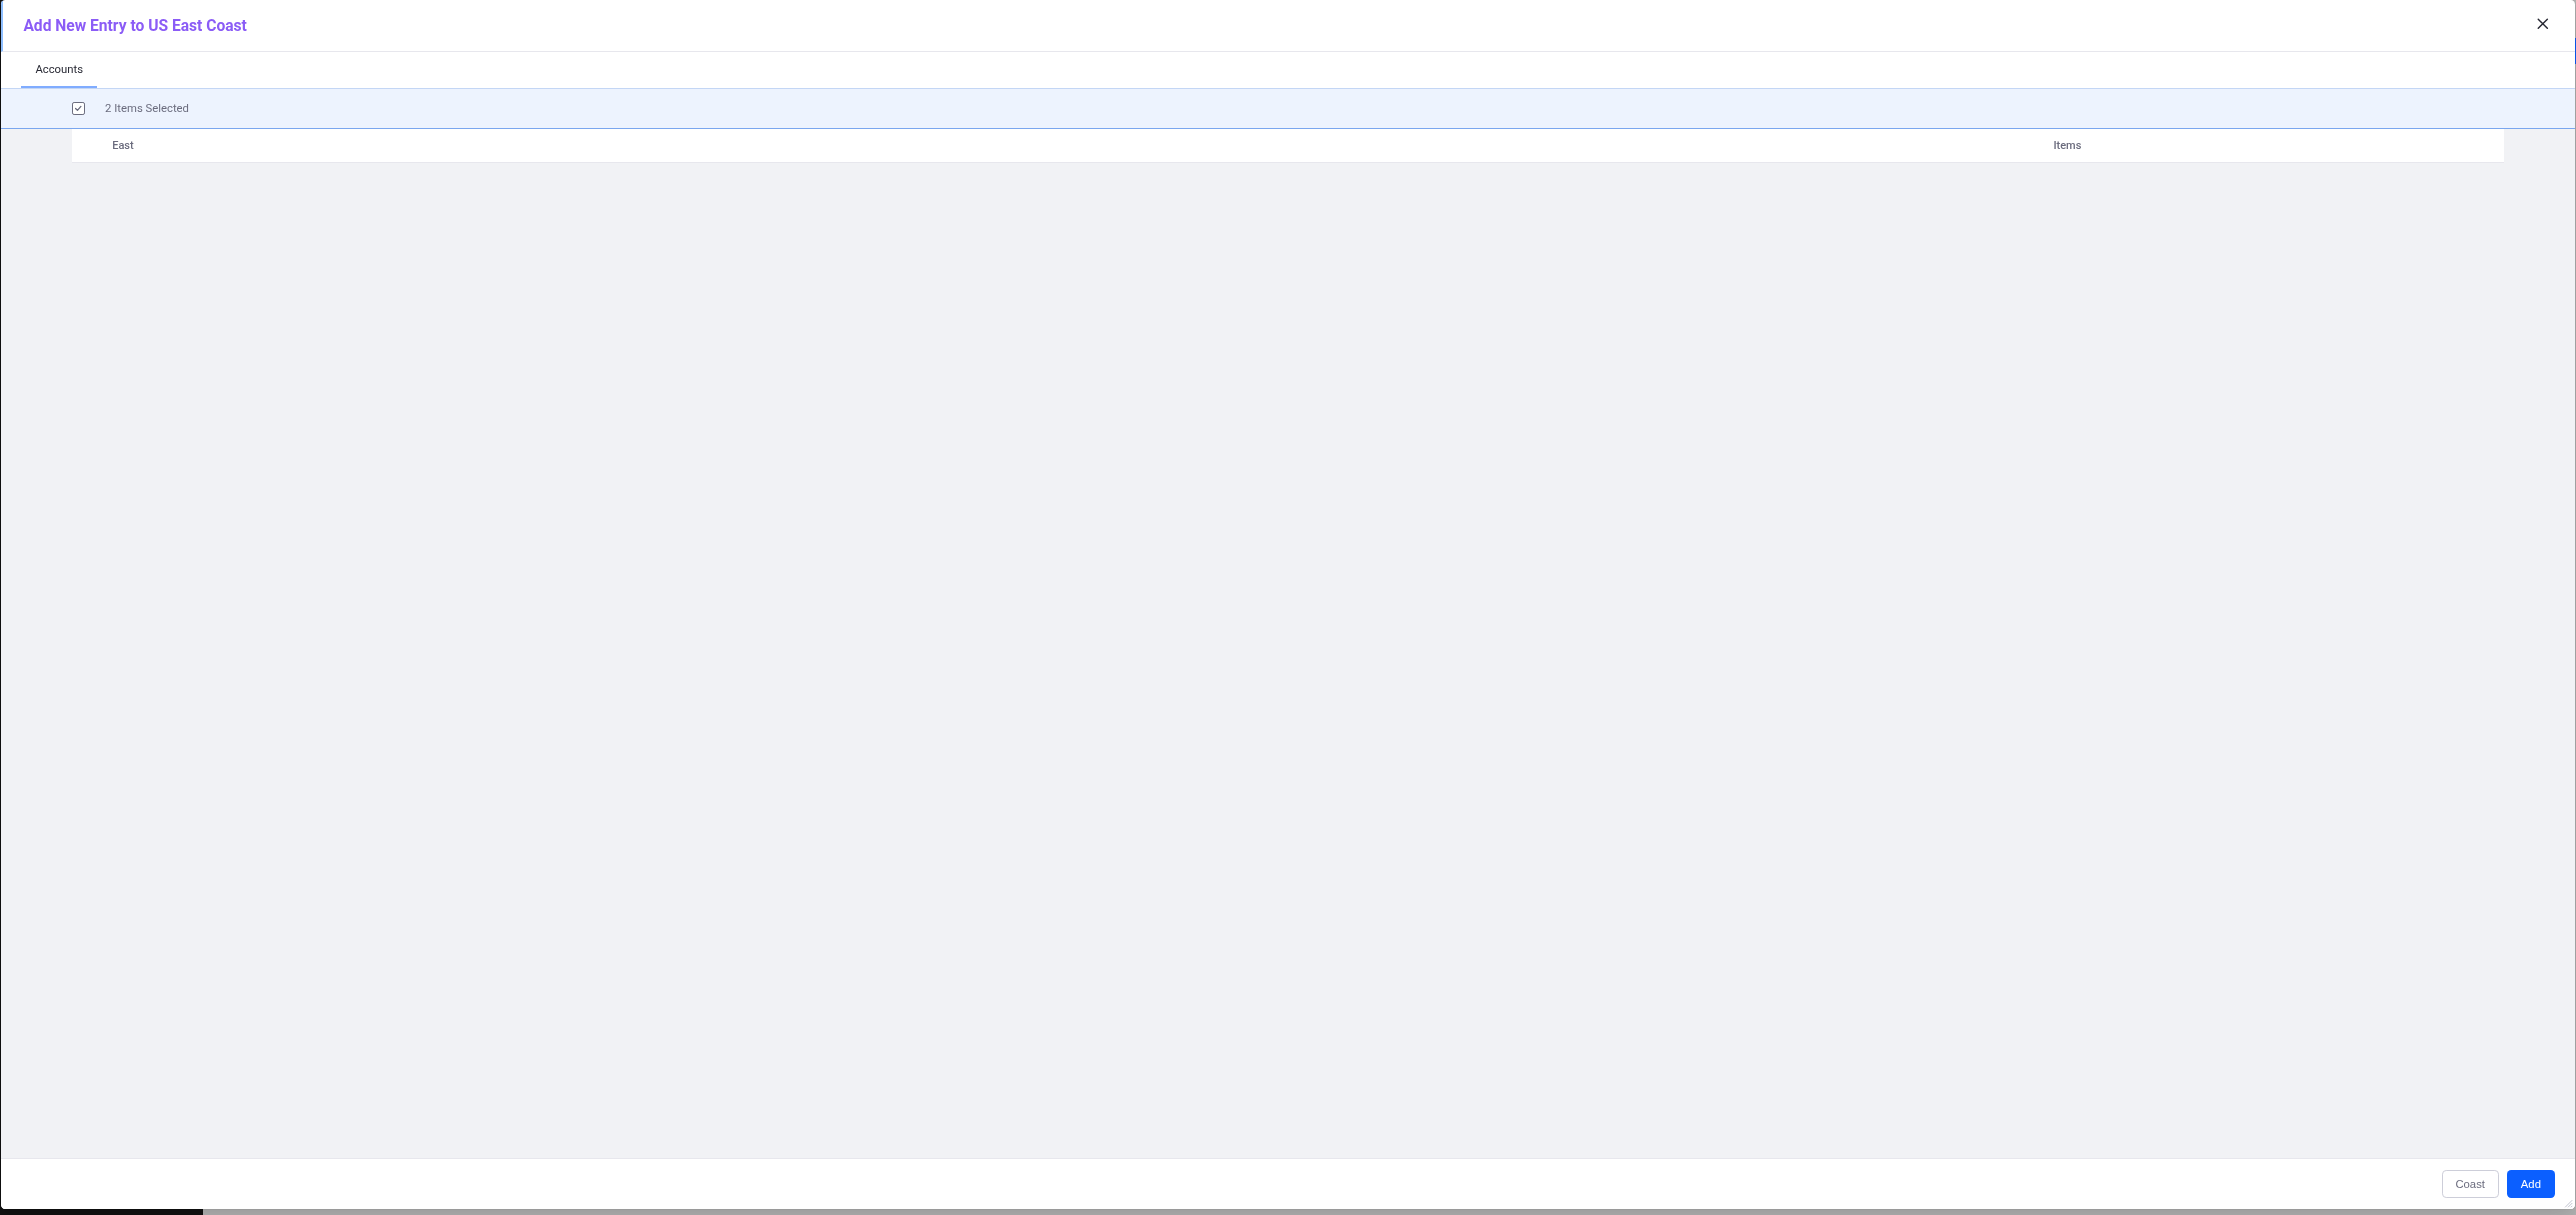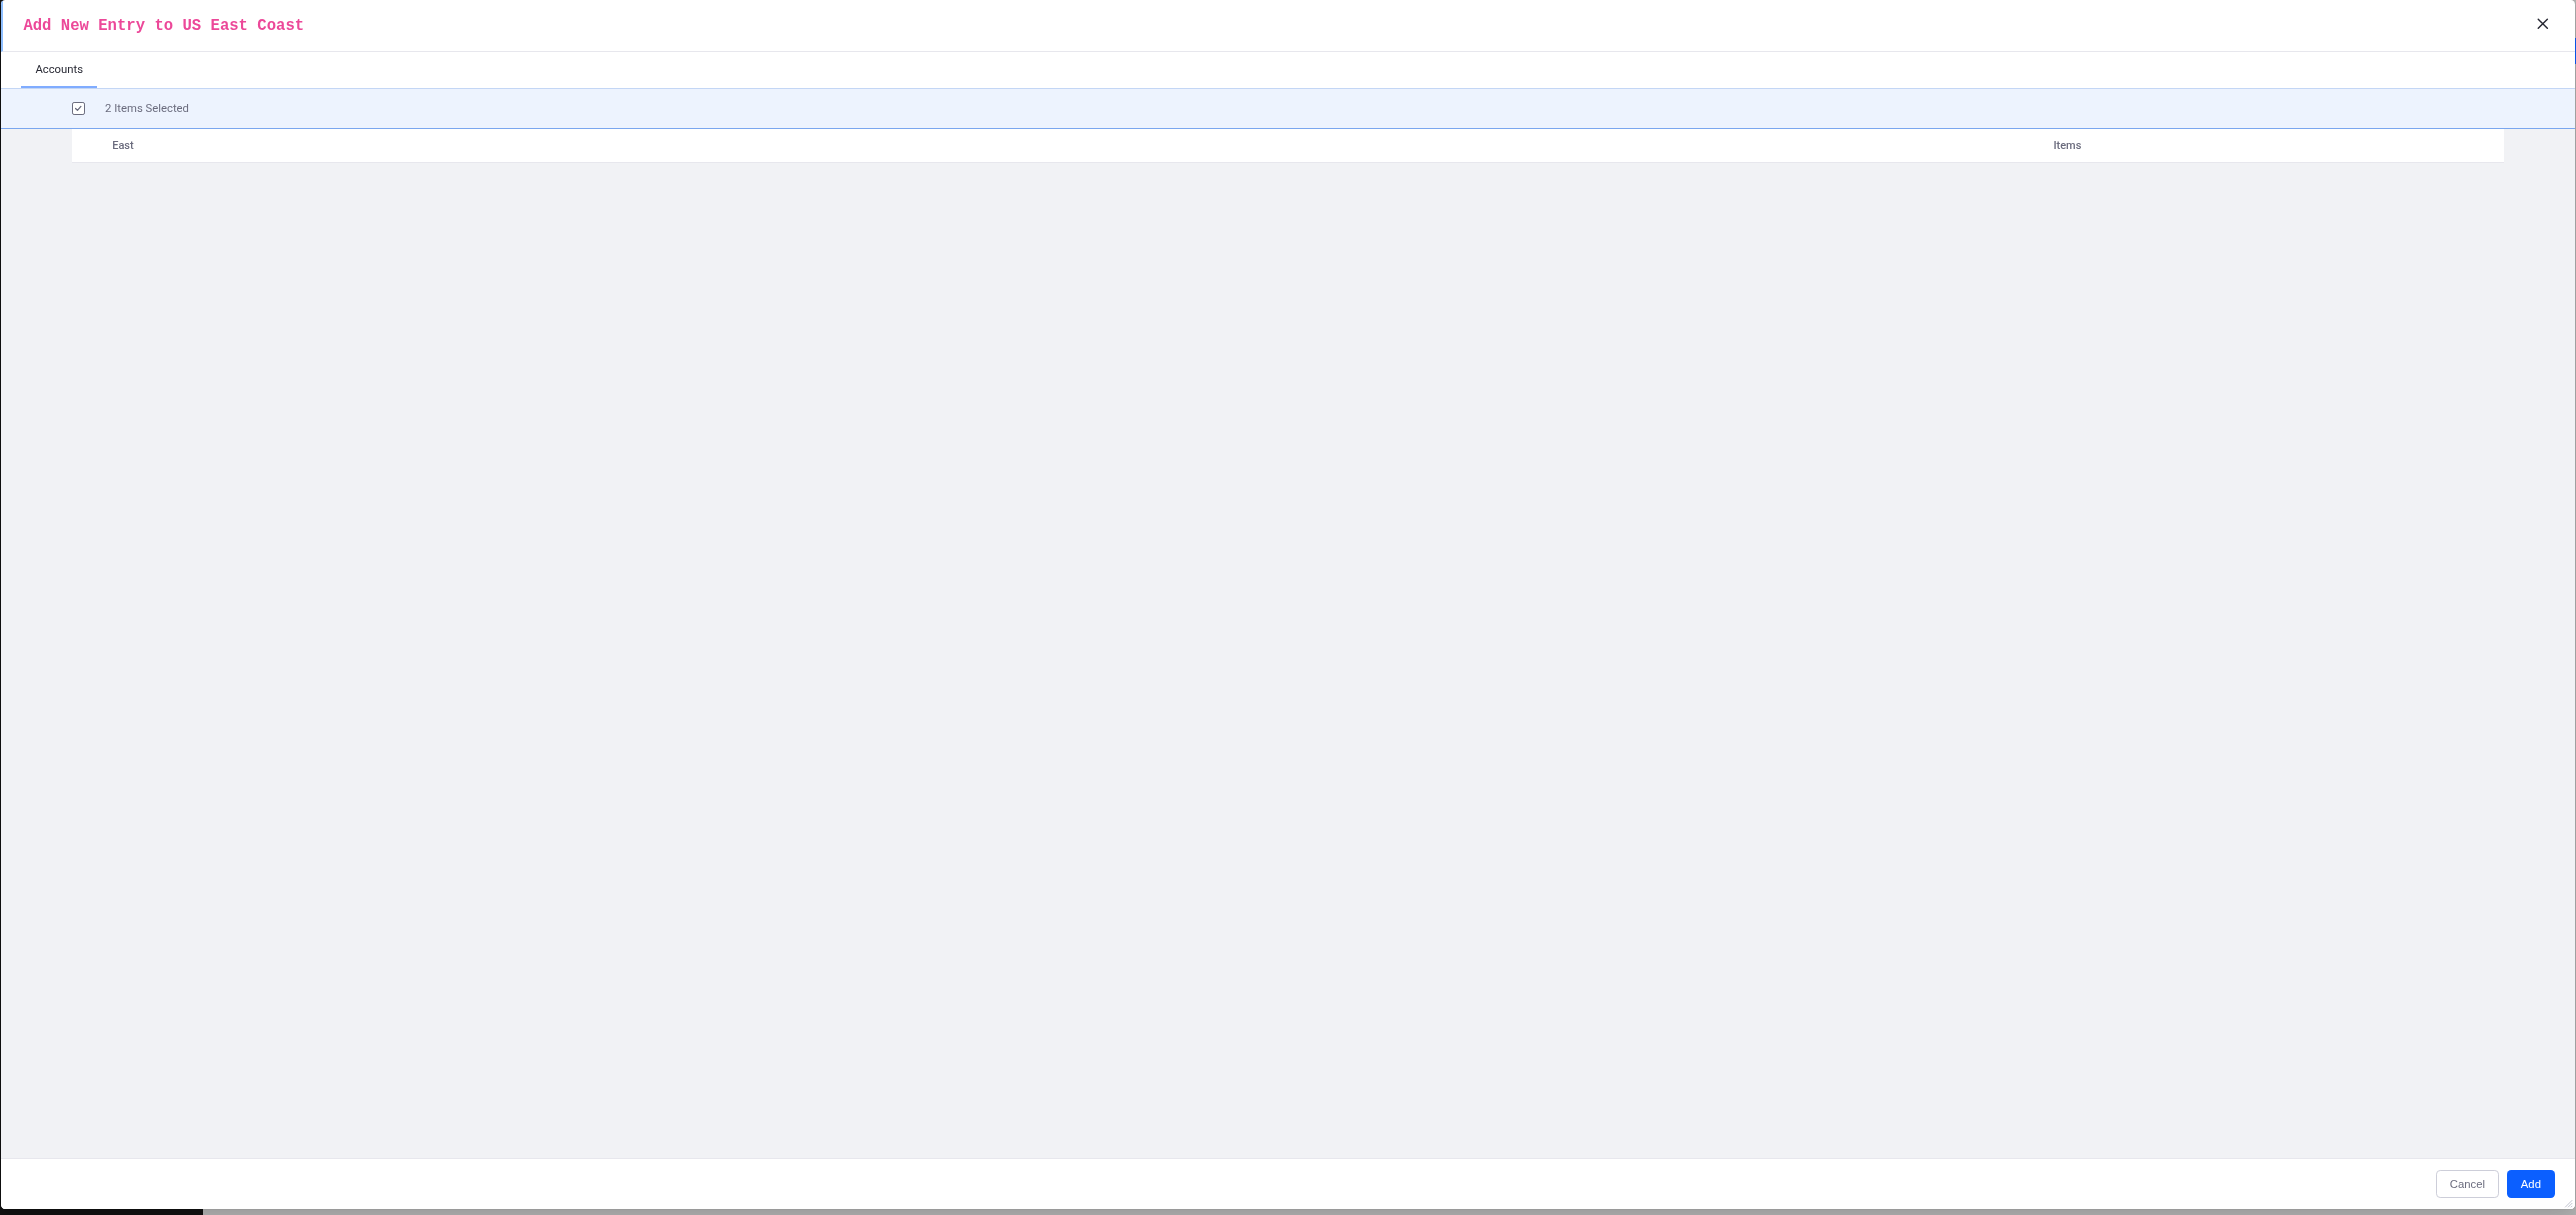--- a/index.html
+++ b/index.html
@@ -46,22 +46,21 @@
       display: flex;
       align-items: center;
       justify-content: space-between;
       padding: 14px 20px 14px 20px;
       border-bottom: 0.7px solid #e7e7ed;
       border-left: 2.1px solid #8fbfff;
     }
     .dialog-title {
       font-size: 15.6px;
       font-weight: 700;
-      color: #ec4899;
-      font-family: Liberation Mono, monospace;
+      color: #8b5cf6;
     }
     .close-btn {
       background: none; border: 0; cursor: pointer;
       width: 23px; height: 23px;
       display: flex; align-items: center; justify-content: center;
       color: #272833;
     }
     .close-btn svg { width: 15.6px; height: 15.6px; }
 
     
@@ -214,21 +213,21 @@
         <div class="col-name th">East</div>
         <div class="col-active th">Items</div>
       </div>
 
 
     </div>
   </div>
 
   <div class="dialog-footer">
     <button class="btn btn-secondary">
-      <span>Cancel</span>
+      <span>Coast</span>
     </button>
     <button class="btn btn-primary">
       <span>Add</span>
     </button>
     <span class="resize-grip">
       <svg viewBox="0 0 14 14">
         <line x1="3" y1="13" x2="13" y2="3" stroke="currentColor" stroke-width="1"></line>
         <line x1="7" y1="13" x2="13" y2="7" stroke="currentColor" stroke-width="1"></line>
         <line x1="11" y1="13" x2="13" y2="11" stroke="currentColor" stroke-width="1"></line>
       </svg>

